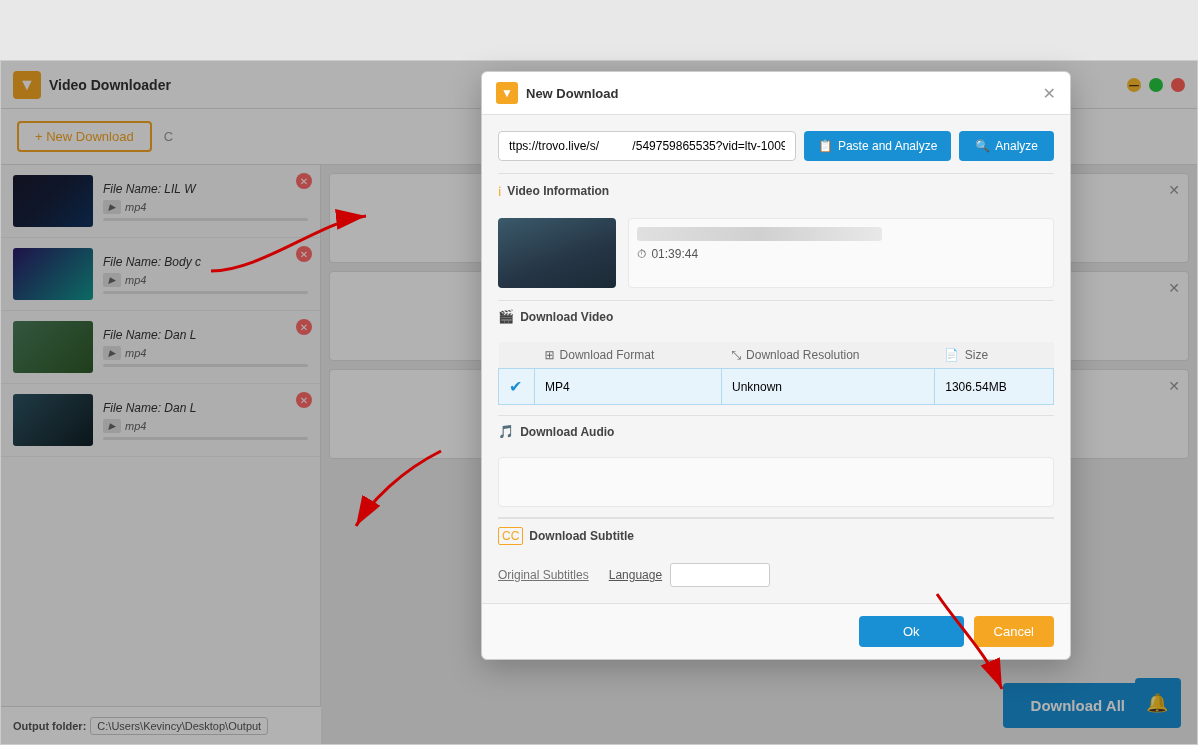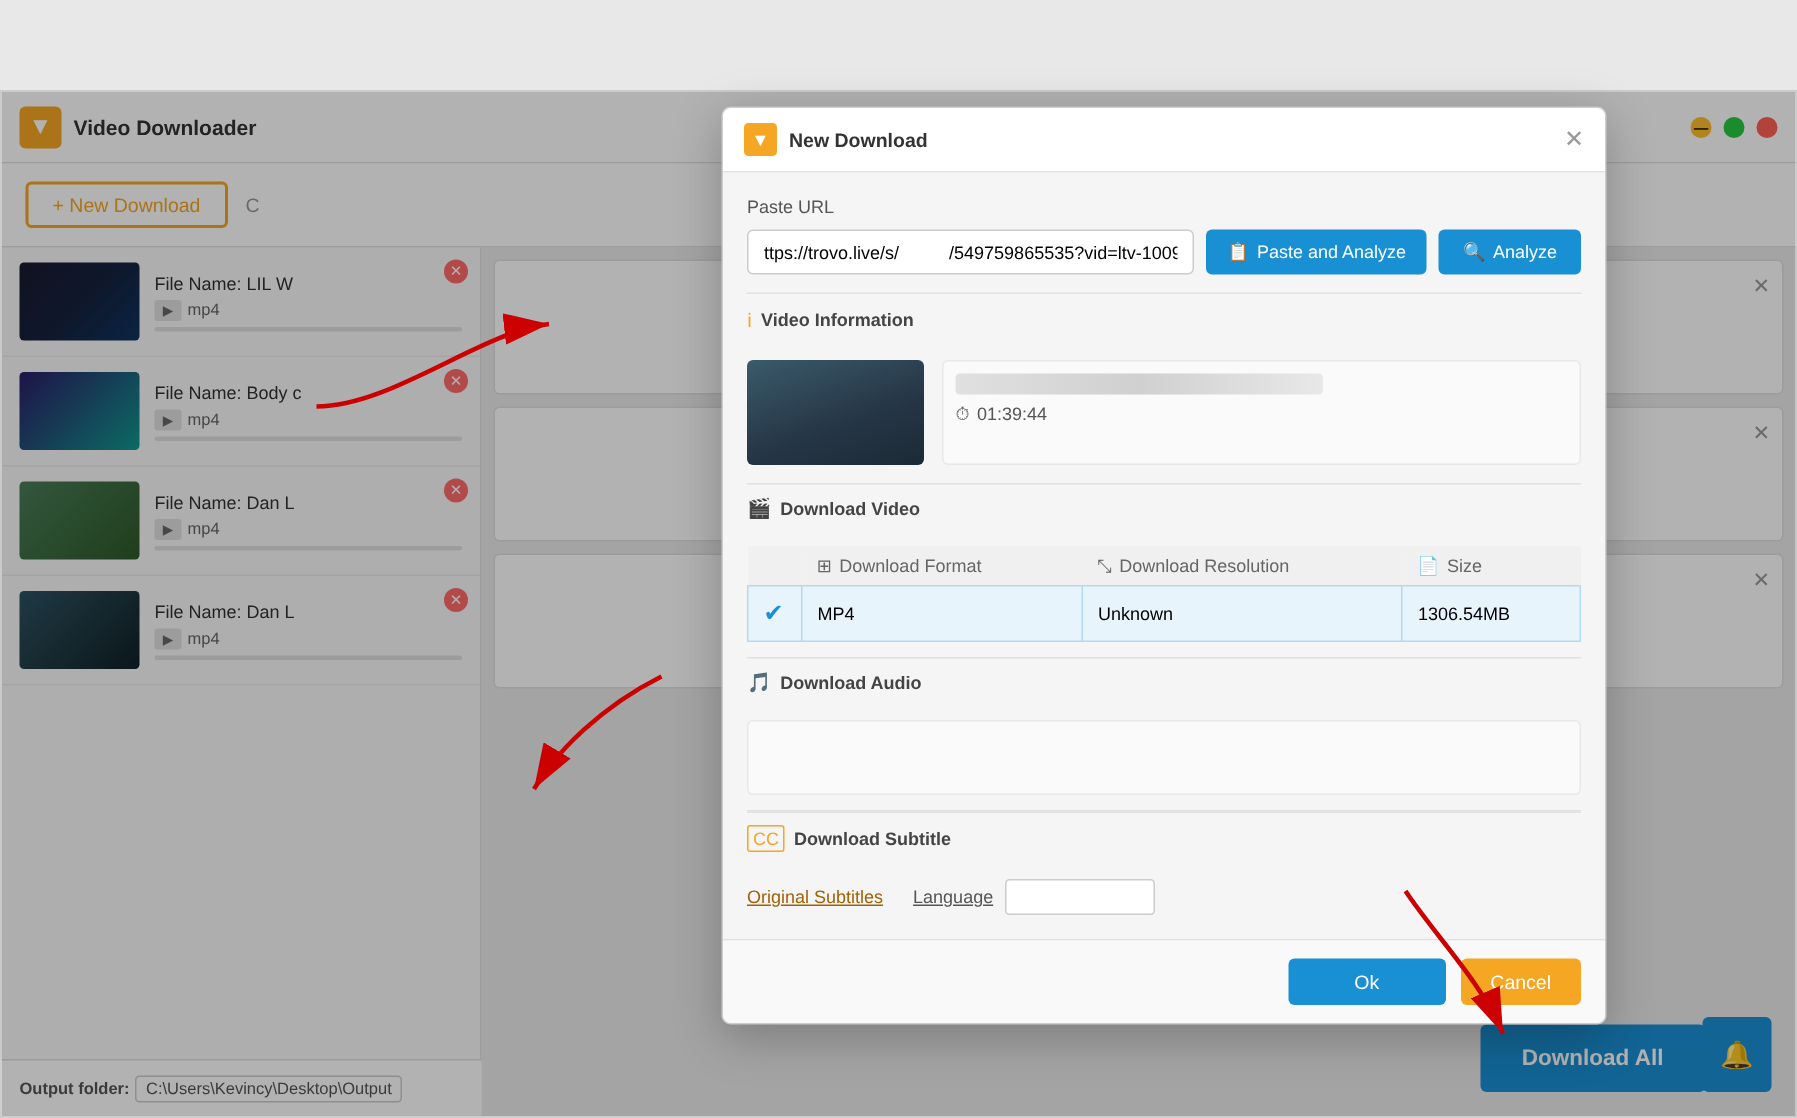--- a/index.html
+++ b/index.html
@@ -134,20 +134,21 @@
     }
 
     .file-thumb-1 { background: linear-gradient(135deg, #1a1a2e 0%, #16213e 50%, #0f3460 100%); }
     .file-thumb-2 { background: linear-gradient(135deg, #2d1b69 0%, #11998e 100%); }
     .file-thumb-3 { background: linear-gradient(135deg, #4a7c59 0%, #2d5a27 100%); }
     .file-thumb-4 { background: linear-gradient(135deg, #2c5364 0%, #203a43 50%, #0f2027 100%); }
 
     .file-info {
       flex: 1;
       min-width: 0;
+      font-style: italic;
     }
 
     .file-name {
       font-size: 12px;
       color: #333;
       white-space: nowrap;
       overflow: hidden;
       text-overflow: ellipsis;
       margin-bottom: 4px;
     }
@@ -249,21 +250,21 @@
       border: none;
       cursor: pointer;
       font-size: 14px;
       color: #999;
     }
 
     
     .download-all-btn {
       position: absolute;
       bottom: 16px;
-      right: 60px;
+      right: 44px;
       background: #1a90d4;
       color: white;
       border: none;
       padding: 14px 28px;
       border-radius: 4px;
       font-size: 15px;
       font-weight: 600;
       cursor: pointer;
     }
 
@@ -524,21 +525,21 @@
     }
 
     .subtitle-options {
       display: flex;
       align-items: center;
       gap: 20px;
       margin-top: 8px;
     }
 
     .subtitle-link {
-      color: #a16207;
+      color: #737373;
       font-size: 12px;
       text-decoration: underline;
       cursor: pointer;
       text-align: center;
     }
 
     .language-row {
       display: flex;
       align-items: center;
       gap: 8px;
@@ -746,21 +747,20 @@
     <div class="modal">
 
       <div class="modal-titlebar">
         <div class="modal-logo">▼</div>
         <span class="modal-title">New Download</span>
         <button class="modal-close">✕</button>
       </div>
 
       <div class="modal-body">
 
-        <div class="section-label">Paste URL</div>
         <div class="url-input-row">
           <input class="url-input" type="text" value="ttps://trovo.live/s/          /549759865535?vid=ltv-100995756_100995756_1253642699271950976" style="">
           <button class="btn-paste-analyze">
             <span>📋</span>
             <span>Paste and Analyze</span>
           </button>
           <button class="btn-analyze">
             <span>🔍</span>
             <span>Analyze</span>
           </button>

